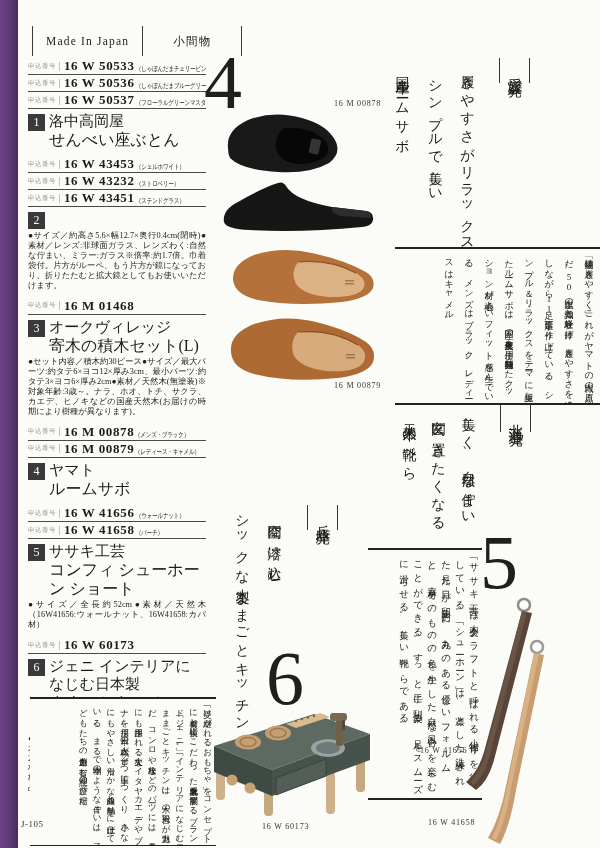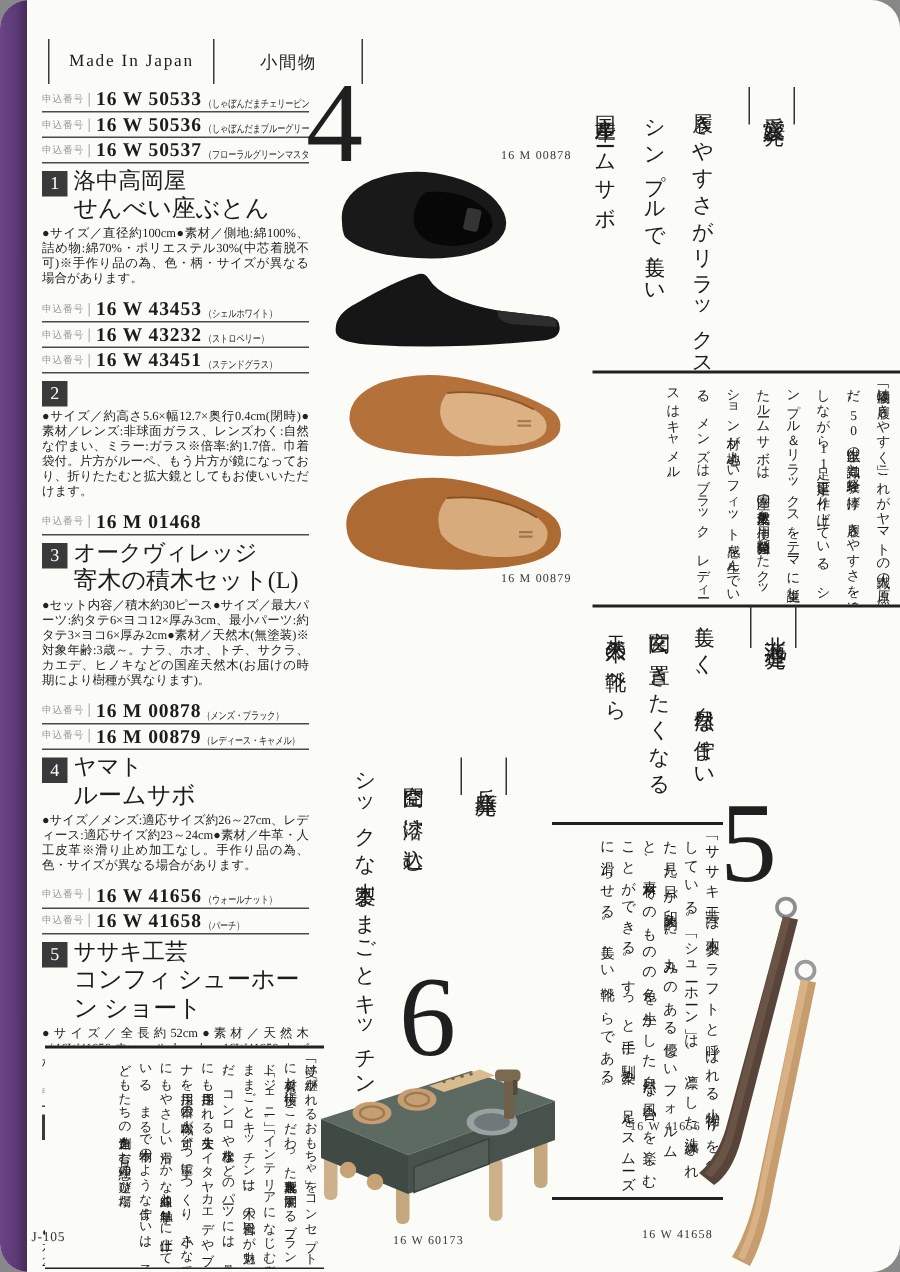--- a/index.html
+++ b/index.html
@@ -1,17 +1,17 @@
 <!DOCTYPE html>
 <html><head>
 <meta charset="utf-8">
 <style>
   html,body{margin:0;padding:0;background:#888;}
   .page{position:relative;width:600px;height:848px;background:#fbfbf8;overflow:hidden;
-        font-family:"Liberation Serif","DejaVu Serif",serif;color:#1c1c1c;border-radius:19px;}
+        font-family:"Liberation Serif","DejaVu Serif",serif;color:#1c1c1c;}
   .strip{position:absolute;left:0;top:0;width:18px;height:848px;
          background:linear-gradient(90deg,#6b4486 0%,#5d3b76 55%,#472b5c 100%);}
   
   .header{position:absolute;left:32px;top:26px;display:flex;align-items:center;}
   .hbar{width:1px;height:30px;background:#3a3a3a;}
   .hlabel{font-size:11.5px;letter-spacing:1.2px;padding:0 13px;white-space:nowrap;}
   .hlabel.cat{padding:0 30px;}
   
   .leftcol{position:absolute;left:28px;top:58px;width:178px;}
   .code-row{display:flex;align-items:flex-end;border-bottom:1px solid #4a4a4a;
@@ -78,21 +78,20 @@
         <span class="code">16 W 50537</span>
         <span class="variant">（フローラルグリーンマスタード）</span>
       </div>
       <div class="item-head">
         <span class="badge">1</span>
         <div class="names">
           <div class="brand">洛中高岡屋</div>
           <div class="pname">せんべい座ぶとん</div>
         </div>
       </div>
-      <p class="specs">●サイズ／直径約100cm●素材／側地:綿100%、詰め物:綿70%・ポリエステル30%(中芯着脱不可)※手作り品の為、色・柄・サイズが異なる場合があります。</p>
     </div>
 
     <div class="item">
       <div class="code-row">
         <span class="ono">申込番号</span>
         <span class="code">16 W 43453</span>
         <span class="variant">（シェルホワイト）</span>
       </div>
       <div class="code-row">
         <span class="ono">申込番号</span>
@@ -137,21 +136,20 @@
         <span class="code">16 M 00879</span>
         <span class="variant">（レディース・キャメル）</span>
       </div>
       <div class="item-head">
         <span class="badge">4</span>
         <div class="names">
           <div class="brand">ヤマト</div>
           <div class="pname">ルームサボ</div>
         </div>
       </div>
-      <p class="specs">●サイズ／メンズ:適応サイズ約26～27cm、レディース:適応サイズ約23～24cm●素材／牛革・人工皮革※滑り止め加工なし。手作り品の為、色・サイズが異なる場合があります。</p>
     </div>
 
     <div class="item">
       <div class="code-row">
         <span class="ono">申込番号</span>
         <span class="code">16 W 41656</span>
         <span class="variant">（ウォールナット）</span>
       </div>
       <div class="code-row">
         <span class="ono">申込番号</span>

